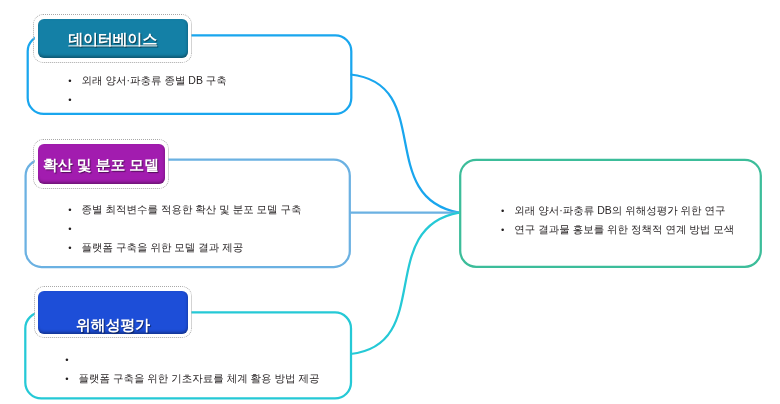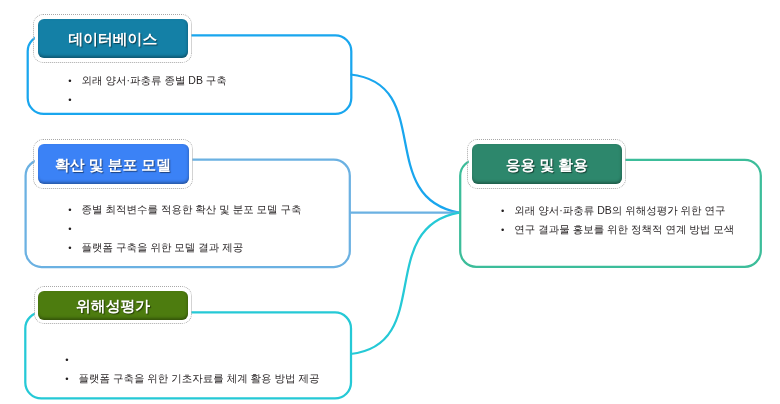--- a/index.html
+++ b/index.html
@@ -32,31 +32,28 @@
     <rect x="27.7" y="35.3" width="323.6" height="78.6" rx="16" ry="16" fill="none" stroke-width="2.25" stroke="#19a6ee"></rect>
     <rect x="25.6" y="159.7" width="324.2" height="107.3" rx="16" ry="16" fill="none" stroke-width="2.25" stroke="#6bb1e2"></rect>
     <rect x="25.3" y="312.4" width="325.7" height="86" rx="16" ry="16" fill="none" stroke-width="2.25" stroke="#25c9d6"></rect>
     <rect x="460.2" y="159.75" width="300.6" height="107.1" rx="16" ry="16" fill="none" stroke-width="2.25" stroke="#3cbd9a"></rect>
 
     <path d="M350.5,74.5 C 435,83.5 375,197.6 459,212.6" fill="none" stroke-width="2.25" stroke="#19a6ee"></path>
     <path d="M350,212.6 L459,212.6" fill="none" stroke-width="2.25" stroke="#6bb1e2"></path>
     <path d="M350.5,354 C 435,345 375,227.6 459,212.6" fill="none" stroke-width="2.25" stroke="#25c9d6"></path>
   </svg>
 
-  <div class="hdr" style="left: 37.8px; top: 18.9px; width: 150px; height: 39.2px; background-color: rgb(20, 128, 166);">
+  <div class="hdr" style="left: 37.8px; top: 18.9px; width: 150px; height: 39.2px; background-color: rgb(20, 128, 166); text-decoration: underline;">
     <span>데이터베이스</span>
   </div>
-  <div class="hdr" style="left: 37.5px; top: 144px; width: 151px; height: 40.4px; background-color: #3b82f6;">
+  <div class="hdr" style="left: 37.5px; top: 144px; width: 127px; height: 40.4px; background-color: #a21caf;">
     <span>확산 및 분포 모델</span>
   </div>
-  <div class="hdr" style="left: 38.3px; top: 290.7px; width: 149.5px; height: 29px; background-color: #4d7c0f;">
+  <div class="hdr" style="left: 38.3px; top: 290.7px; width: 149.5px; height: 43px; background-color: #1d4ed8; align-items: flex-end;">
     <span>위해성평가</span>
-  </div>
-  <div class="hdr" style="left: 471.9px; top: 143.9px; width: 149.9px; height: 40.3px; background-color: rgb(45, 135, 108);">
-    <span>응용 및 활용</span>
   </div>
 
   <div class="blist" style="left:68.3px;top:71.2px;">
     <div class="bitem">
       <span class="bdot">•</span>
       <span>외래 양서·파충류 종별 DB 구축</span>
     </div>
     <div class="bitem">
       <span class="bdot">•</span>
     </div>

